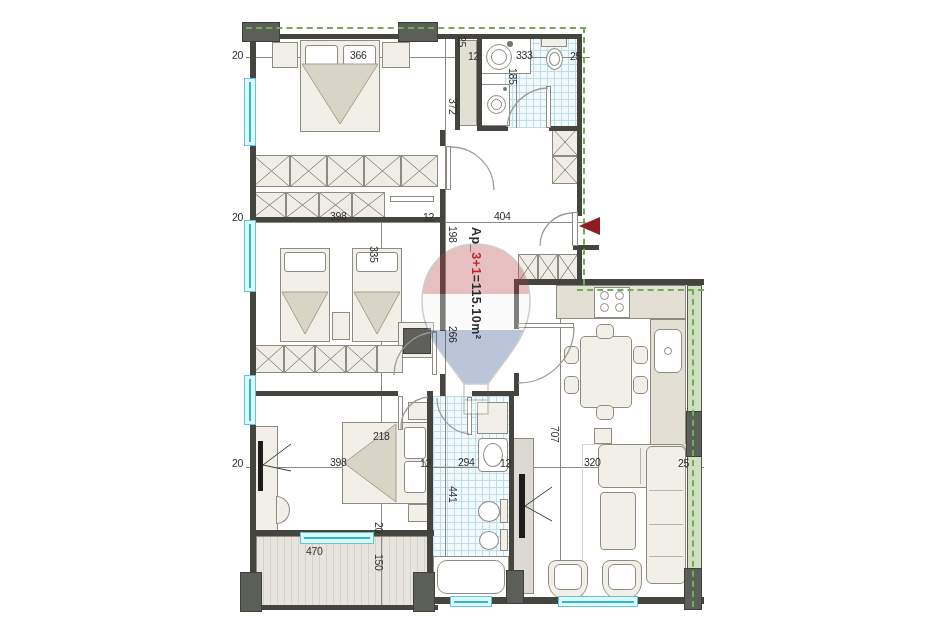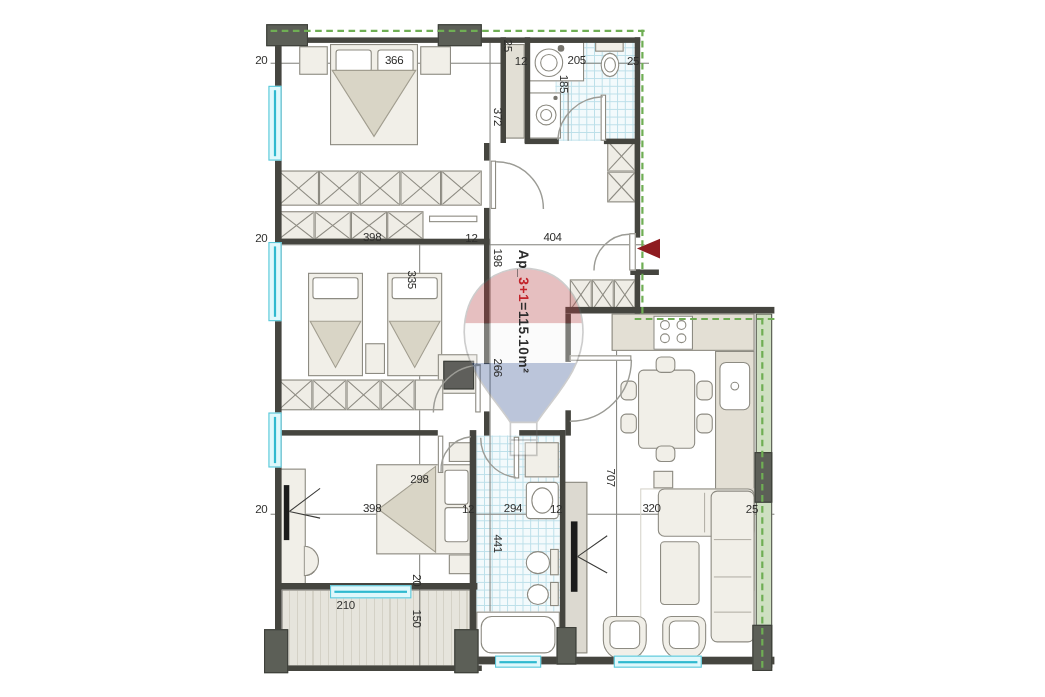--- a/index.html
+++ b/index.html
@@ -339,39 +339,39 @@
     <rect x="56" y="162" width="24" height="14" fill="#fff" stroke="#666" stroke-width="1.5"></rect>
   </svg>
 
   <div class="apt" style="left:469px;top:227px;">
     <span>Ap_</span><span class="red">3+1</span><span>=115.10m²</span>
   </div>
 
   <div class="dim" style="left:232px;top:50px;">20</div>
   <div class="dim" style="left:350px;top:50px;">366</div>
   <div class="dim" style="left:468px;top:51px;">12</div>
-  <div class="dim" style="left:516px;top:50px;">205</div>
+  <div class="dim" style="left:516px;top:50px;">333</div>
   <div class="dim" style="left:570px;top:51px;">25</div>
   <div class="dim dimv" style="left:456px;top:36px;">25</div>
   <div class="dim dimv" style="left:507px;top:68px;">185</div>
   <div class="dim d imv dimv" style="left:447px;top:98px;">372</div>
   <div class="dim" style="left:232px;top:212px;">20</div>
   <div class="dim" style="left:330px;top:211px;">398</div>
   <div class="dim" style="left:423px;top:212px;">12</div>
   <div class="dim" style="left:494px;top:211px;">404</div>
   <div class="dim dimv" style="left:447px;top:226px;">198</div>
   <div class="dim dimv" style="left:368px;top:246px;">335</div>
   <div class="dim dimv" style="left:447px;top:326px;">266</div>
-  <div class="dim" style="left:373px;top:431px;">298</div>
+  <div class="dim" style="left:373px;top:431px;">218</div>
   <div class="dim" style="left:232px;top:458px;">20</div>
   <div class="dim" style="left:330px;top:457px;">398</div>
   <div class="dim" style="left:420px;top:458px;">12</div>
   <div class="dim" style="left:458px;top:457px;">294</div>
   <div class="dim" style="left:500px;top:458px;">12</div>
   <div class="dim" style="left:584px;top:457px;">320</div>
   <div class="dim" style="left:678px;top:458px;">25</div>
   <div class="dim dimv" style="left:447px;top:486px;">441</div>
   <div class="dim dimv" style="left:549px;top:426px;">707</div>
   <div class="dim dimv" style="left:373px;top:522px;">20</div>
   <div class="dim dimv" style="left:373px;top:554px;">150</div>
-  <div class="dim" style="left:306px;top:546px;">210</div>
+  <div class="dim" style="left:306px;top:546px;">470</div>
 
 </div>
 
 </body></html>

